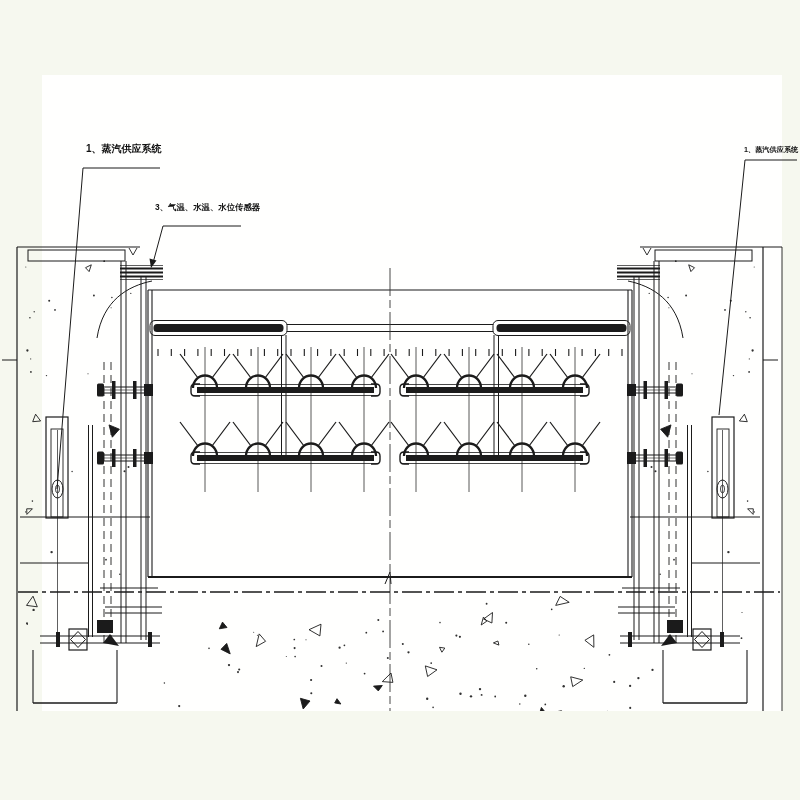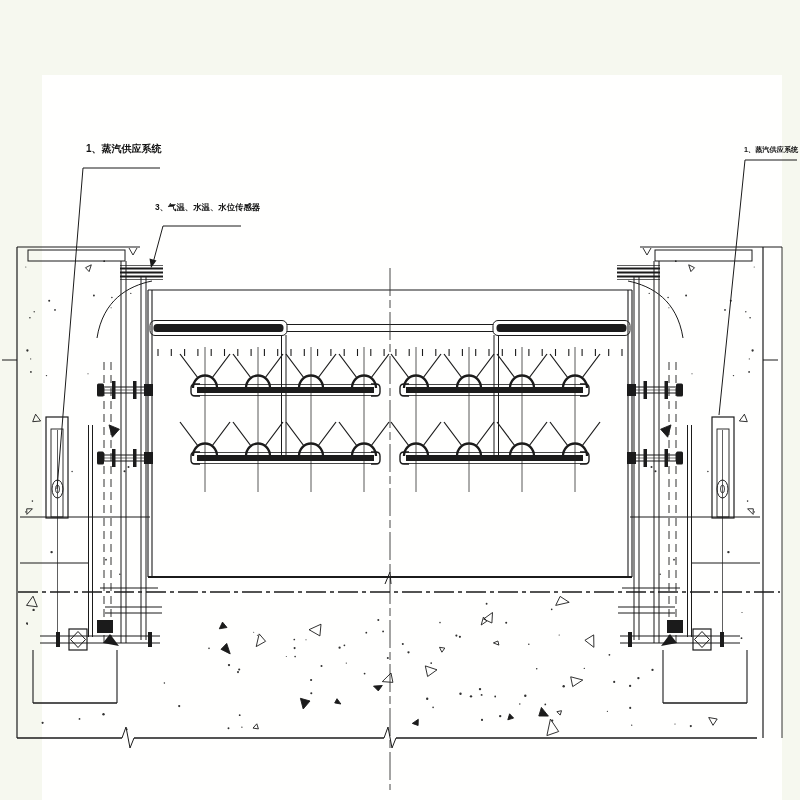--- a/index.html
+++ b/index.html
@@ -1,17 +1,17 @@
 <!DOCTYPE html>
 <html><head>
 <meta charset="utf-8">
 <style>
   html,body{margin:0;padding:0;}
   body{width:800px;height:800px;background:#f6f8ef;font-family:"Liberation Sans",sans-serif;}
-  .stage{position:relative;width:800px;height:800px;overflow:hidden;}
+  .stage{position:relative;width:800px;height:711px;overflow:hidden;}
   svg{display:block;}
   text{font-family:"Liberation Sans","DejaVu Sans",sans-serif;font-weight:bold;fill:#111;}
 </style>
 </head>
 <body>
 
 <div class="stage">
 <svg id="dwg" width="800" height="800" viewBox="0 0 800 800">
 
   <rect x="0" y="0" width="800" height="800" fill="#f6f8ef"></rect>

